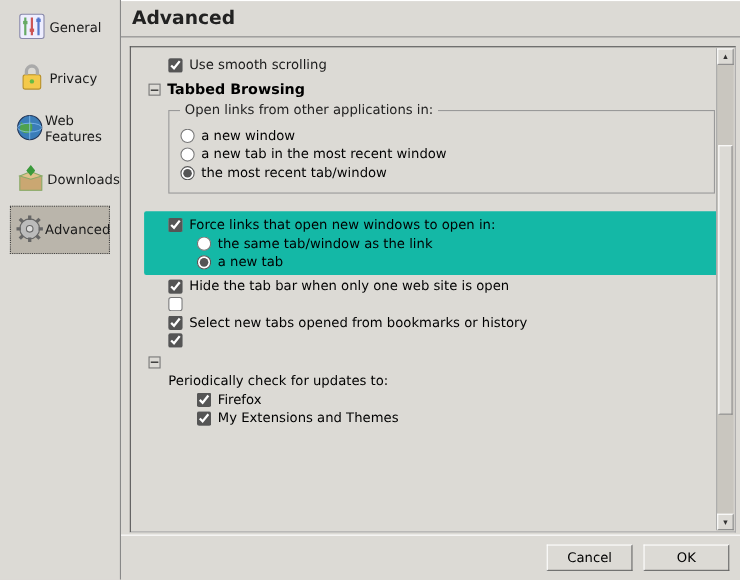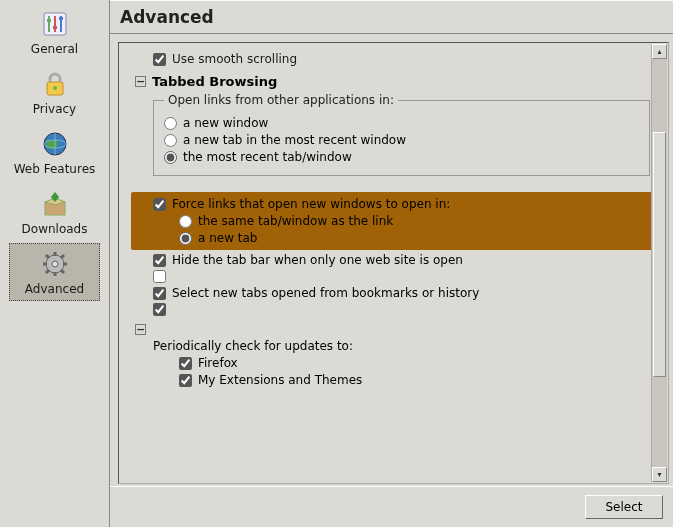--- a/index.html
+++ b/index.html
@@ -15,21 +15,21 @@
   .main { flex: 1 1 auto; display: flex; }
   
   .sidebar {
     width: 110px;
     background: #dcdad5;
     border-right: 1px solid #888;
     display: flex; flex-direction: column;
     padding: 3px 0;
   }
   .sidebar-item {
-    display: flex; flex-direction: column; align-items: center;
+    display: flex; flex-direction: row; align-items: center;
     padding: 4px 3px 4px 3px;
     margin: 0 9px 2px 9px;
     border: 1px solid transparent;
     cursor: pointer;
   }
   .sidebar-item.selected {
     background: #bab5ab;
     border: 1px dotted #444;
   }
   .sidebar-item .icon {
@@ -103,21 +103,21 @@
     display:inline-flex;align-items:center;justify-content:center;
     font-size:11px; line-height:9px; color:#333;
   }
   fieldset {
     border: 1px solid #999;
     margin: 4px 4px 16px 20px;
     padding: 6px 10px 8px 10px;
   }
   legend { padding: 0 4px; color:#222; font-size:12px; }
   .highlight {
-    background: #a16207;
+    background: #14b8a6;
     margin: 0 -2px;
     padding: 2px 2px;
     border-radius:2px;
   }
   .footer {
     display:flex; justify-content:flex-end; gap:10px;
     padding: 8px 10px 8px 10px;
     border-top: 1px solid #fff;
   }
   .btn {
@@ -283,16 +283,17 @@
       <div class="scrollbar">
         <div class="scroll-btn">▴</div>
         <div class="scroll-track">
           <div class="scroll-thumb"></div>
         </div>
         <div class="scroll-btn">▾</div>
       </div>
     </div>
 
     <div class="footer">
-      <div class="btn">Select</div>
+      <div class="btn">Cancel</div>
+      <div class="btn">OK</div>
     </div>
   </div>
 </div>
 
 </body></html>

